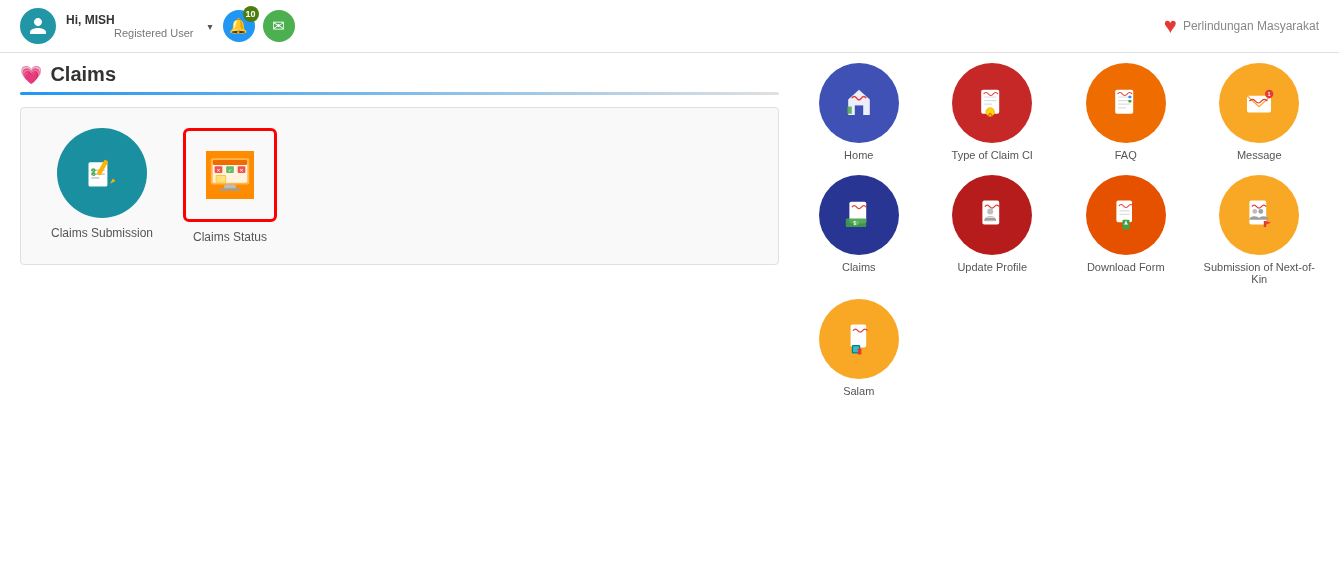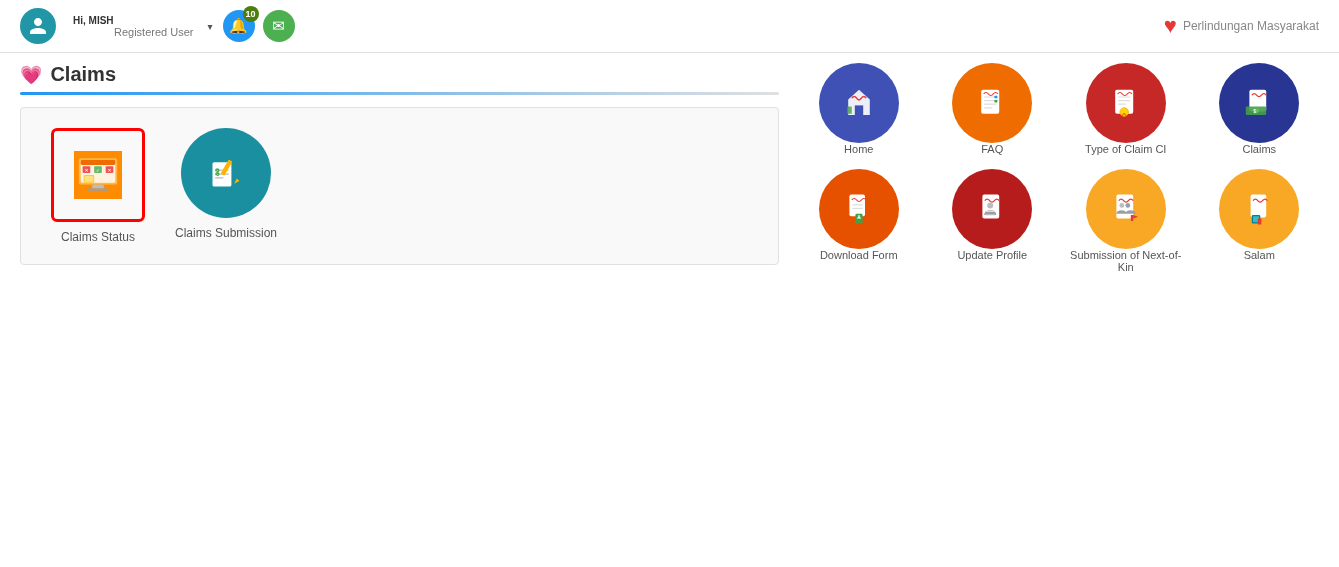--- a/index.html
+++ b/index.html
@@ -20,21 +20,21 @@
       gap: 10px;
     }
     .avatar {
       width: 36px; height: 36px;
       border-radius: 50%;
       background: #2196a7;
       display: flex; align-items: center; justify-content: center;
       color: #fff; font-size: 16px;
     }
     .user-info { display: flex; flex-direction: column; }
-    .user-name { font-size: 10px; font-weight: bold; color: #333; margin-left: 7px; }
+    .user-name { font-size: 12px; font-weight: bold; color: #333; }
     .user-role { font-size: 11px; color: #777; padding-left: 48px; }
     .header-left .chevron { font-size: 10px; color: #555; margin-left: 4px; }
     .header-icons { display: flex; gap: 8px; align-items: center; }
     .notif-wrap { position: relative; }
     .notif-icon {
       width: 32px; height: 32px;
       border-radius: 50%;
       background: #2196f3;
       display: flex; align-items: center; justify-content: center;
       color: #fff; font-size: 15px;
@@ -122,21 +122,21 @@
     
     .right-panel {
       width: 520px;
     }
     .nav-grid {
       display: grid;
       grid-template-columns: repeat(4, 1fr);
       gap: 14px;
     }
     .nav-item {
-      display: flex; flex-direction: column; align-items: center; 
+      display: flex; flex-direction: column; align-items: center; gap: 6px;
       cursor: pointer;
     }
     .nav-circle {
       width: 80px; height: 80px;
       border-radius: 50%;
       display: flex; align-items: center; justify-content: center;
       position: relative;
       overflow: hidden;
     }
     .nav-label { font-size: 11px; color: #555; text-align: center; }
@@ -192,20 +192,43 @@
   <div class="left-panel">
     <div class="page-title-row">
       <span class="page-title-icon">💗</span>
       <span class="page-title-text">Claims</span>
     </div>
     <div class="title-divider"></div>
 
     <div class="claims-grid">
 
       <div class="claim-item">
+        <div class="claim-icon-wrap icon-submission">
+          <svg viewBox="0 0 100 100" xmlns="http://www.w3.org/2000/svg">
+
+            <circle cx="50" cy="50" r="50" fill="#1a8fa0"></circle>
+
+            <rect x="25" y="30" width="35" height="45" rx="3" fill="white"></rect>
+            <line x1="30" y1="45" x2="55" y2="45" stroke="#ccc" stroke-width="3"></line>
+            <line x1="30" y1="52" x2="55" y2="52" stroke="#ccc" stroke-width="3"></line>
+            <line x1="30" y1="59" x2="45" y2="59" stroke="#ccc" stroke-width="3"></line>
+
+            <circle cx="34" cy="45" r="4" fill="#4caf50"></circle>
+            <text x="31" y="48" font-size="6" fill="white">✓</text>
+            <circle cx="34" cy="52" r="4" fill="#4caf50"></circle>
+            <text x="31" y="55" font-size="6" fill="white">✓</text>
+
+            <rect x="55" y="25" width="8" height="30" rx="2" fill="#ffb300" transform="rotate(30 55 25)"></rect>
+            <polygon points="70,60 65,70 75,65" fill="#ffb300"></polygon>
+          </svg>
+        </div>
+        <span class="claim-label">Claims Submission</span>
+      </div>
+
+      <div class="claim-item">
         <div style="border: 3px solid red; border-radius: 6px; padding: 4px;">
           <div class="claim-icon-wrap" style="width:80px;height:80px;border-radius:8px;overflow:hidden;">
             <svg viewBox="0 0 100 100" xmlns="http://www.w3.org/2000/svg" width="80" height="80">
 
               <rect width="100" height="100" fill="#ff8c00"></rect>
 
               <rect x="10" y="15" width="80" height="55" rx="4" fill="#ffb74d"></rect>
               <rect x="14" y="19" width="72" height="47" rx="3" fill="#fff3e0"></rect>
 
               <rect x="14" y="19" width="72" height="10" rx="3" fill="#ef6c00"></rect>
@@ -220,43 +243,20 @@
               <rect x="38" y="70" width="24" height="8" fill="#bdbdbd"></rect>
               <rect x="28" y="78" width="44" height="5" rx="2" fill="#9e9e9e"></rect>
 
               <rect x="20" y="50" width="22" height="16" rx="2" fill="#ffca28"></rect>
               <rect x="22" y="52" width="18" height="12" rx="1" fill="#ffe082"></rect>
             </svg>
           </div>
         </div>
         <span class="claim-label">Claims Status</span>
       </div>
-
-      <div class="claim-item">
-        <div class="claim-icon-wrap icon-submission">
-          <svg viewBox="0 0 100 100" xmlns="http://www.w3.org/2000/svg">
-
-            <circle cx="50" cy="50" r="50" fill="#1a8fa0"></circle>
-
-            <rect x="25" y="30" width="35" height="45" rx="3" fill="white"></rect>
-            <line x1="30" y1="45" x2="55" y2="45" stroke="#ccc" stroke-width="3"></line>
-            <line x1="30" y1="52" x2="55" y2="52" stroke="#ccc" stroke-width="3"></line>
-            <line x1="30" y1="59" x2="45" y2="59" stroke="#ccc" stroke-width="3"></line>
-
-            <circle cx="34" cy="45" r="4" fill="#4caf50"></circle>
-            <text x="31" y="48" font-size="6" fill="white">✓</text>
-            <circle cx="34" cy="52" r="4" fill="#4caf50"></circle>
-            <text x="31" y="55" font-size="6" fill="white">✓</text>
-
-            <rect x="55" y="25" width="8" height="30" rx="2" fill="#ffb300" transform="rotate(30 55 25)"></rect>
-            <polygon points="70,60 65,70 75,65" fill="#ffb300"></polygon>
-          </svg>
-        </div>
-        <span class="claim-label">Claims Submission</span>
-      </div>
     </div>
   </div>
 
   <div class="right-panel">
     <div class="nav-grid">
 
       <div class="nav-item">
         <div class="nav-circle circle-blue">
           <svg viewBox="0 0 80 80" xmlns="http://www.w3.org/2000/svg" width="80" height="80">
             <circle cx="40" cy="40" r="40" fill="#3f51b5"></circle>
@@ -265,20 +265,40 @@
             <rect x="33" y="44" width="14" height="16" fill="#3f51b5"></rect>
 
             <path d="M28,32 Q32,26 36,32 Q40,38 44,32 Q48,26 52,32" stroke="#e53935" stroke-width="2.5" fill="none"></path>
 
             <rect x="36" y="48" width="8" height="12" fill="#3f51b5"></rect>
 
             <rect x="20" y="46" width="8" height="12" rx="1" fill="#43a047" opacity="0.8"></rect>
           </svg>
         </div>
         <span class="nav-label">Home</span>
+      </div>
+
+      <div class="nav-item">
+        <div class="nav-circle circle-red">
+          <svg viewBox="0 0 80 80" xmlns="http://www.w3.org/2000/svg" width="80" height="80">
+            <circle cx="40" cy="40" r="40" fill="#c62828"></circle>
+
+            <rect x="22" y="18" width="30" height="40" rx="3" fill="white"></rect>
+            <line x1="27" y1="30" x2="47" y2="30" stroke="#ddd" stroke-width="2"></line>
+            <line x1="27" y1="36" x2="47" y2="36" stroke="#ddd" stroke-width="2"></line>
+            <line x1="27" y1="42" x2="40" y2="42" stroke="#ddd" stroke-width="2"></line>
+
+            <path d="M26,25 Q30,20 34,25 Q38,30 42,25 Q46,20 50,25" stroke="#e53935" stroke-width="2" fill="none"></path>
+
+            <circle cx="37" cy="55" r="7" fill="#ffd700" stroke="#f9a825" stroke-width="1.5"></circle>
+            <line x1="33" y1="62" x2="37" y2="57" stroke="#ef6c00" stroke-width="2"></line>
+            <line x1="41" y1="62" x2="37" y2="57" stroke="#ef6c00" stroke-width="2"></line>
+          </svg>
+        </div>
+        <span class="nav-label">Type of Claim CI</span>
       </div>
 
       <div class="nav-item">
         <div class="nav-circle circle-orange">
           <svg viewBox="0 0 80 80" xmlns="http://www.w3.org/2000/svg" width="80" height="80">
             <circle cx="40" cy="40" r="40" fill="#ef6c00"></circle>
 
             <rect x="22" y="18" width="30" height="40" rx="3" fill="white"></rect>
             <line x1="27" y1="30" x2="47" y2="30" stroke="#ddd" stroke-width="2"></line>
             <line x1="27" y1="36" x2="47" y2="36" stroke="#ddd" stroke-width="2"></line>
@@ -288,54 +308,68 @@
             <path d="M26,25 Q30,20 34,25 Q38,30 42,25 Q46,20 50,25" stroke="#e53935" stroke-width="2" fill="none"></path>
 
             <rect x="44" y="35" width="5" height="4" fill="#43a047" rx="1"></rect>
             <rect x="44" y="28" width="5" height="4" fill="#2196f3" rx="1"></rect>
           </svg>
         </div>
         <span class="nav-label">FAQ</span>
       </div>
 
       <div class="nav-item">
-        <div class="nav-circle circle-red">
-          <svg viewBox="0 0 80 80" xmlns="http://www.w3.org/2000/svg" width="80" height="80">
-            <circle cx="40" cy="40" r="40" fill="#c62828"></circle>
-
-            <rect x="22" y="18" width="30" height="40" rx="3" fill="white"></rect>
-            <line x1="27" y1="30" x2="47" y2="30" stroke="#ddd" stroke-width="2"></line>
-            <line x1="27" y1="36" x2="47" y2="36" stroke="#ddd" stroke-width="2"></line>
-            <line x1="27" y1="42" x2="40" y2="42" stroke="#ddd" stroke-width="2"></line>
-
-            <path d="M26,25 Q30,20 34,25 Q38,30 42,25 Q46,20 50,25" stroke="#e53935" stroke-width="2" fill="none"></path>
-
-            <circle cx="37" cy="55" r="7" fill="#ffd700" stroke="#f9a825" stroke-width="1.5"></circle>
-            <line x1="33" y1="62" x2="37" y2="57" stroke="#ef6c00" stroke-width="2"></line>
-            <line x1="41" y1="62" x2="37" y2="57" stroke="#ef6c00" stroke-width="2"></line>
-          </svg>
-        </div>
-        <span class="nav-label">Type of Claim CI</span>
-      </div>
-
+        <div class="nav-circle circle-yellow">
+          <svg viewBox="0 0 80 80" xmlns="http://www.w3.org/2000/svg" width="80" height="80">
+            <circle cx="40" cy="40" r="40" fill="#f9a825"></circle>
+
+            <rect x="20" y="28" width="40" height="28" rx="3" fill="white"></rect>
+            <polyline points="20,28 40,46 60,28" stroke="#f9a825" stroke-width="2" fill="none"></polyline>
+
+            <path d="M24,37 Q29,31 34,37 Q39,43 44,37 Q49,31 54,37" stroke="#e53935" stroke-width="2" fill="none"></path>
+
+            <circle cx="57" cy="25" r="7" fill="#e53935"></circle>
+            <text x="54" y="29" font-size="9" fill="white" font-weight="bold">1</text>
+          </svg>
+        </div>
+        <span class="nav-label">Message</span>
+      </div>
 
       <div class="nav-item">
         <div class="nav-circle circle-darkblue">
           <svg viewBox="0 0 80 80" xmlns="http://www.w3.org/2000/svg" width="80" height="80">
             <circle cx="40" cy="40" r="40" fill="#283593"></circle>
 
             <rect x="24" y="18" width="28" height="36" rx="3" fill="white"></rect>
             <path d="M28,27 Q32,22 36,27 Q40,32 44,27 Q48,22 52,27" stroke="#e53935" stroke-width="2" fill="none"></path>
 
             <rect x="18" y="46" width="34" height="14" rx="2" fill="#43a047" opacity="0.9"></rect>
             <ellipse cx="35" cy="53" rx="5" ry="4" fill="#66bb6a"></ellipse>
             <text x="31" y="56" font-size="8" fill="white">$</text>
           </svg>
         </div>
         <span class="nav-label">Claims</span>
+      </div>
+
+      <div class="nav-item">
+        <div class="nav-circle circle-darkred">
+          <svg viewBox="0 0 80 80" xmlns="http://www.w3.org/2000/svg" width="80" height="80">
+            <circle cx="40" cy="40" r="40" fill="#b71c1c"></circle>
+
+            <rect x="24" y="16" width="28" height="40" rx="3" fill="white"></rect>
+            <path d="M28,26 Q32,21 36,26 Q40,31 44,26 Q48,21 52,26" stroke="#e53935" stroke-width="2" fill="none"></path>
+
+            <circle cx="37" cy="34" r="5" fill="#bdbdbd"></circle>
+            <path d="M27,50 Q27,42 37,42 Q47,42 47,50" fill="#9e9e9e"></path>
+
+            <line x1="29" y1="44" x2="45" y2="44" stroke="#ddd" stroke-width="2"></line>
+            <line x1="29" y1="50" x2="45" y2="50" stroke="#ddd" stroke-width="2"></line>
+          </svg>
+        </div>
+        <span class="nav-label">Update Profile</span>
       </div>
 
       <div class="nav-item">
         <div class="nav-circle circle-orange2">
           <svg viewBox="0 0 80 80" xmlns="http://www.w3.org/2000/svg" width="80" height="80">
             <circle cx="40" cy="40" r="40" fill="#e65100"></circle>
 
             <rect x="24" y="16" width="26" height="36" rx="3" fill="white"></rect>
             <path d="M28,25 Q32,20 36,25 Q40,30 44,25 Q48,20 52,25" stroke="#e53935" stroke-width="2" fill="none"></path>
             <line x1="29" y1="33" x2="46" y2="33" stroke="#ddd" stroke-width="2"></line>
@@ -343,38 +377,20 @@
 
             <rect x="34" y="48" width="12" height="16" rx="2" fill="#43a047"></rect>
             <polygon points="40,52 36,56 44,56" fill="white"></polygon>
             <line x1="40" y1="50" x2="40" y2="55" stroke="white" stroke-width="2"></line>
           </svg>
         </div>
         <span class="nav-label">Download Form</span>
       </div>
 
       <div class="nav-item">
-        <div class="nav-circle circle-darkred">
-          <svg viewBox="0 0 80 80" xmlns="http://www.w3.org/2000/svg" width="80" height="80">
-            <circle cx="40" cy="40" r="40" fill="#b71c1c"></circle>
-
-            <rect x="24" y="16" width="28" height="40" rx="3" fill="white"></rect>
-            <path d="M28,26 Q32,21 36,26 Q40,31 44,26 Q48,21 52,26" stroke="#e53935" stroke-width="2" fill="none"></path>
-
-            <circle cx="37" cy="34" r="5" fill="#bdbdbd"></circle>
-            <path d="M27,50 Q27,42 37,42 Q47,42 47,50" fill="#9e9e9e"></path>
-
-            <line x1="29" y1="44" x2="45" y2="44" stroke="#ddd" stroke-width="2"></line>
-            <line x1="29" y1="50" x2="45" y2="50" stroke="#ddd" stroke-width="2"></line>
-          </svg>
-        </div>
-        <span class="nav-label">Update Profile</span>
-      </div>
-
-      <div class="nav-item">
         <div class="nav-circle circle-yellow2">
           <svg viewBox="0 0 80 80" xmlns="http://www.w3.org/2000/svg" width="80" height="80">
             <circle cx="40" cy="40" r="40" fill="#f9a825"></circle>
 
             <rect x="24" y="16" width="28" height="40" rx="3" fill="white"></rect>
             <path d="M28,26 Q32,21 36,26 Q40,31 44,26 Q48,21 52,26" stroke="#e53935" stroke-width="2" fill="none"></path>
 
             <circle cx="33" cy="34" r="4" fill="#bdbdbd"></circle>
             <circle cx="43" cy="34" r="4" fill="#90a4ae"></circle>
             <path d="M24,48 Q24,42 33,42 Q38,42 40,45 Q42,42 47,42 Q56,42 56,48" fill="#9e9e9e"></path>

